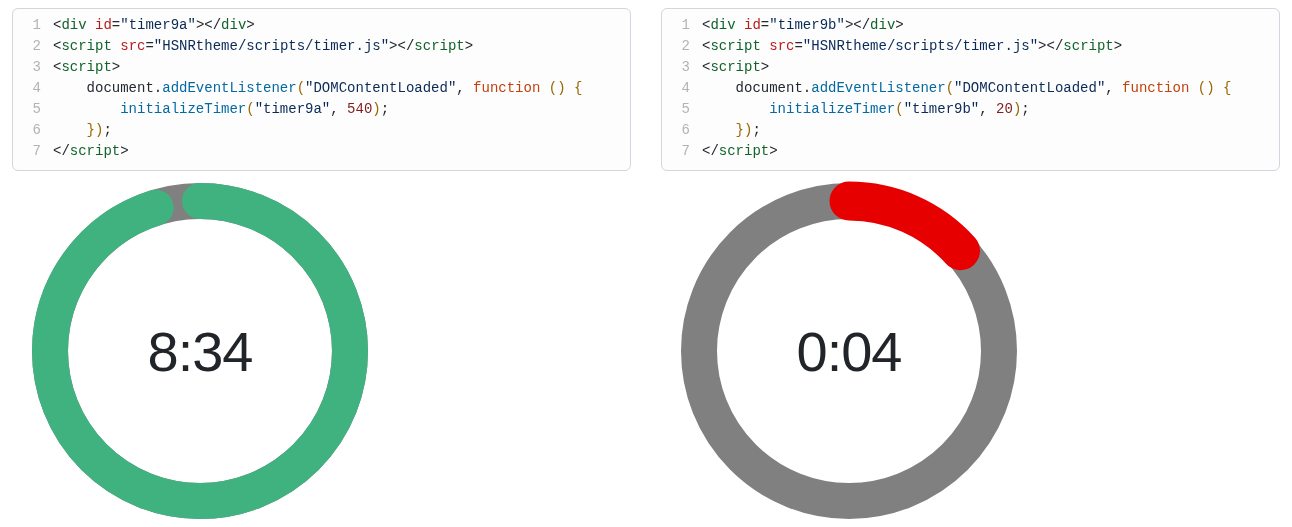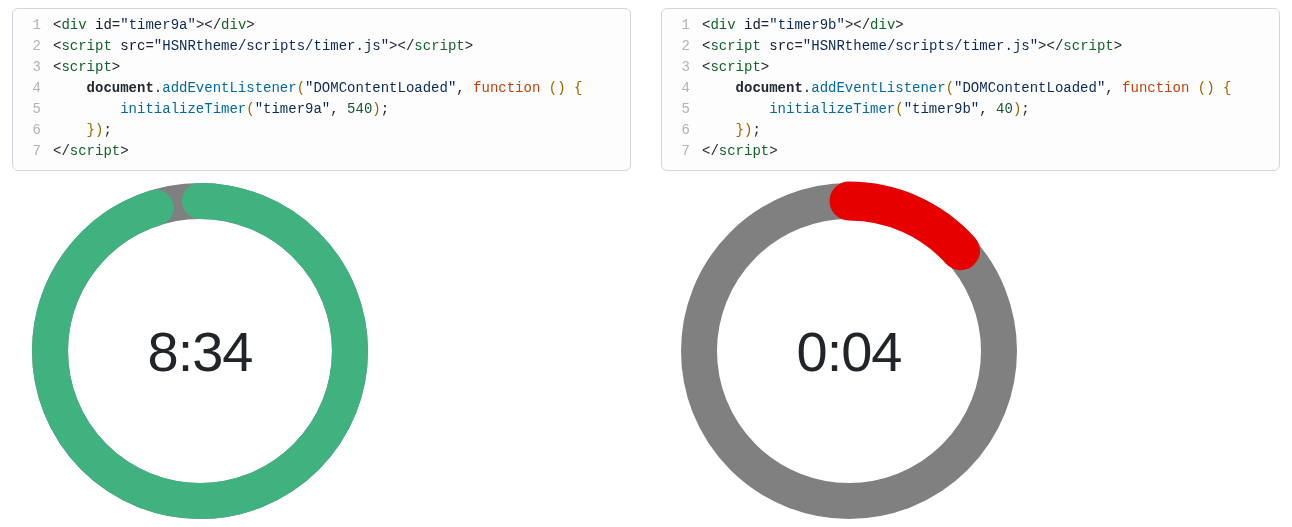--- a/index.html
+++ b/index.html
@@ -34,28 +34,28 @@
       text-align: right;
       color: #b0b4b8;
       padding-right: 12px;
       user-select: none;
       flex-shrink: 0;
     }
     .code-content {
       flex: 1;
     }
     .tag { color: #116329; }
-    .attrname { color: #0f172a; }
+    .attrname { color: #b91c1c; }
     .string { color: #0a2a56; }
     .punct { color: #24292f; }
     .bracket { color: #9a6700; }
     .func { color: #0369a1; }
     .keyword { color: #c2410c; }
-    .num { color: #14532d; }
-    .plain { color: #24292f; font-weight: bold; }
+    .num { color: #7f1d1d; }
+    .plain { color: #24292f; }
 
     .timer-wrap {
       display: flex;
       justify-content: flex-start;
       padding-left: 8px;
     }
     .timer {
       position: relative;
       width: 360px;
       height: 360px;
@@ -103,21 +103,21 @@
       </div>
     </div>
   </div>
 
   <div class="col">
     <div class="code-block">
       <div class="code-line"><span class="gutter">1</span><span class="code-content"><span class="punct">&lt;</span><span class="tag">div</span> <span class="attrname">id</span><span class="punct">=</span><span class="string">"<span>timer9b</span>"</span><span class="punct">&gt;&lt;/</span><span class="tag">div</span><span class="punct">&gt;</span></span></div>
       <div class="code-line"><span class="gutter">2</span><span class="code-content"><span class="punct">&lt;</span><span class="tag">script</span> <span class="attrname">src</span><span class="punct">=</span><span class="string">"<span>HSNRtheme/scripts/timer.js</span>"</span><span class="punct">&gt;&lt;/</span><span class="tag">script</span><span class="punct">&gt;</span></span></div>
       <div class="code-line"><span class="gutter">3</span><span class="code-content"><span class="punct">&lt;</span><span class="tag">script</span><span class="punct">&gt;</span></span></div>
       <div class="code-line"><span class="gutter">4</span><span class="code-content">    <span class="plain">document</span><span class="punct">.</span><span class="func">addEventListener</span><span class="bracket">(</span><span class="string">"<span>DOMContentLoaded</span>"</span><span class="punct">,</span> <span class="keyword">function</span> <span class="bracket">() {</span></span></div>
-      <div class="code-line"><span class="gutter">5</span><span class="code-content">        <span class="func">initializeTimer</span><span class="bracket">(</span><span class="string">"timer9b"</span><span class="punct">,</span> <span class="num">40</span><span class="bracket">)</span><span class="punct">;</span></span></div>
+      <div class="code-line"><span class="gutter">5</span><span class="code-content">        <span class="func">initializeTimer</span><span class="bracket">(</span><span class="string">"timer9b"</span><span class="punct">,</span> <span class="num">20</span><span class="bracket">)</span><span class="punct">;</span></span></div>
       <div class="code-line"><span class="gutter">6</span><span class="code-content">    <span class="bracket">})</span><span class="punct">;</span></span></div>
       <div class="code-line"><span class="gutter">7</span><span class="code-content"><span class="punct">&lt;/</span><span class="tag">script</span><span class="punct">&gt;</span></span></div>
     </div>
 
     <div class="timer-wrap">
       <div class="timer" id="timer-right">
         <svg viewBox="0 0 120 120">
           <circle cx="60" cy="60" r="50" fill="none" stroke-width="12" stroke="#808080"></circle>
           <circle cx="60" cy="60" r="50" fill="none" stroke-width="13" stroke-linecap="round" id="arc-right" stroke="#e60000" stroke-dasharray="41.88790204786391 314.1592653589793" stroke-dashoffset="0"></circle>
         </svg>

